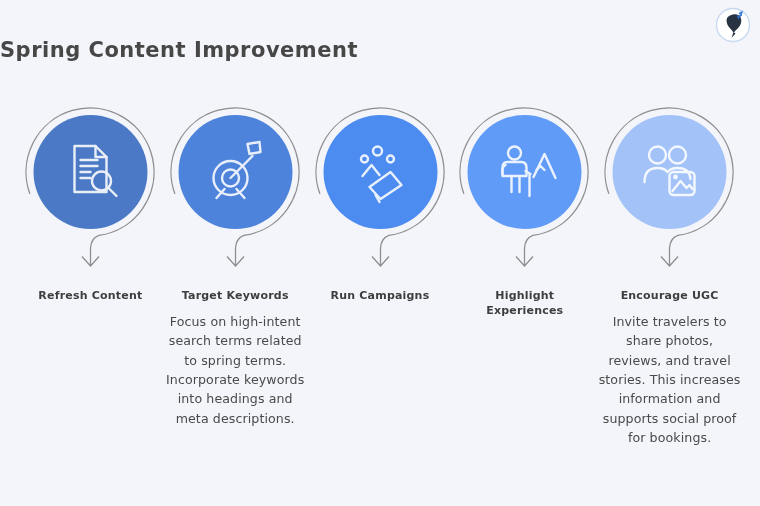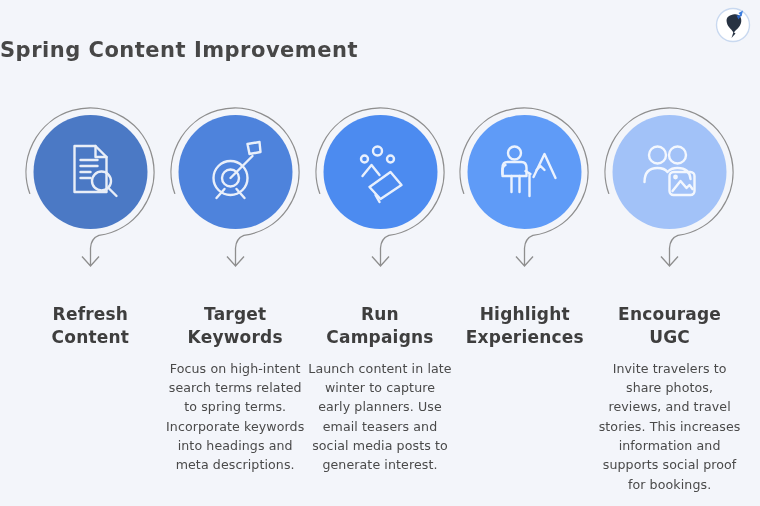--- a/index.html
+++ b/index.html
@@ -35,24 +35,24 @@
     display: flex;
   }
   .step {
     width: 144.8px;
     display: flex;
     flex-direction: column;
     align-items: center;
   }
   .step-graphic { width: 145px; height: 192px; display: block; }
   .step-title {
-    margin-top: 21px;
+    margin-top: 6px;
     max-width: 118px;
     text-align: center;
-    font-size: 17px;
+    font-size: 11px;
     font-weight: bold;
     color: #3e3e3e;
     line-height: 1.38;
     letter-spacing: 0.2px;
   }
   .step-desc {
     margin-top: 9px;
     width: 144px;
     text-align: center;
     font-size: 12.6px;
@@ -119,21 +119,20 @@
         <g class="icon" transform="translate(40.5,50)">
           <circle cx="16" cy="19" r="3.5"></circle>
           <circle cx="29" cy="11" r="4.5"></circle>
           <circle cx="42" cy="19" r="3.5"></circle>
           <path d="M14 36 L23 25 L31 35"></path>
           <path d="M21 47 L42 32 L53 45 L32 59 Z"></path>
           <path d="M27 55 L31 62"></path>
         </g>
       </svg>
       <div class="step-title">Run Campaigns</div>
-      <div class="step-desc">Launch content in late winter to capture early planners. Use email teasers and social media posts to generate interest.</div>
     </div>
 
     <div class="step">
       <svg class="step-graphic" viewBox="0 0 145 192">
         <path class="ring" d="M 11.9 103.9 A 64 64 0 1 1 80.9 145.4 Q 73 148.5 72.5 158 L 72.5 175 M 64 166.5 L 72.5 176 L 81 166.5"></path>
         <circle cx="72.5" cy="82" r="57" fill="#5f9bf7"></circle>
         <g class="icon" transform="translate(40.5,50)">
           <circle cx="22" cy="13" r="6.5"></circle>
           <path d="M15 22 h14 q5 0 5 6 v8 h-24 v-8 q0-6 5-6 z"></path>
           <path d="M13 25 q-4 2 -3 9"></path>

